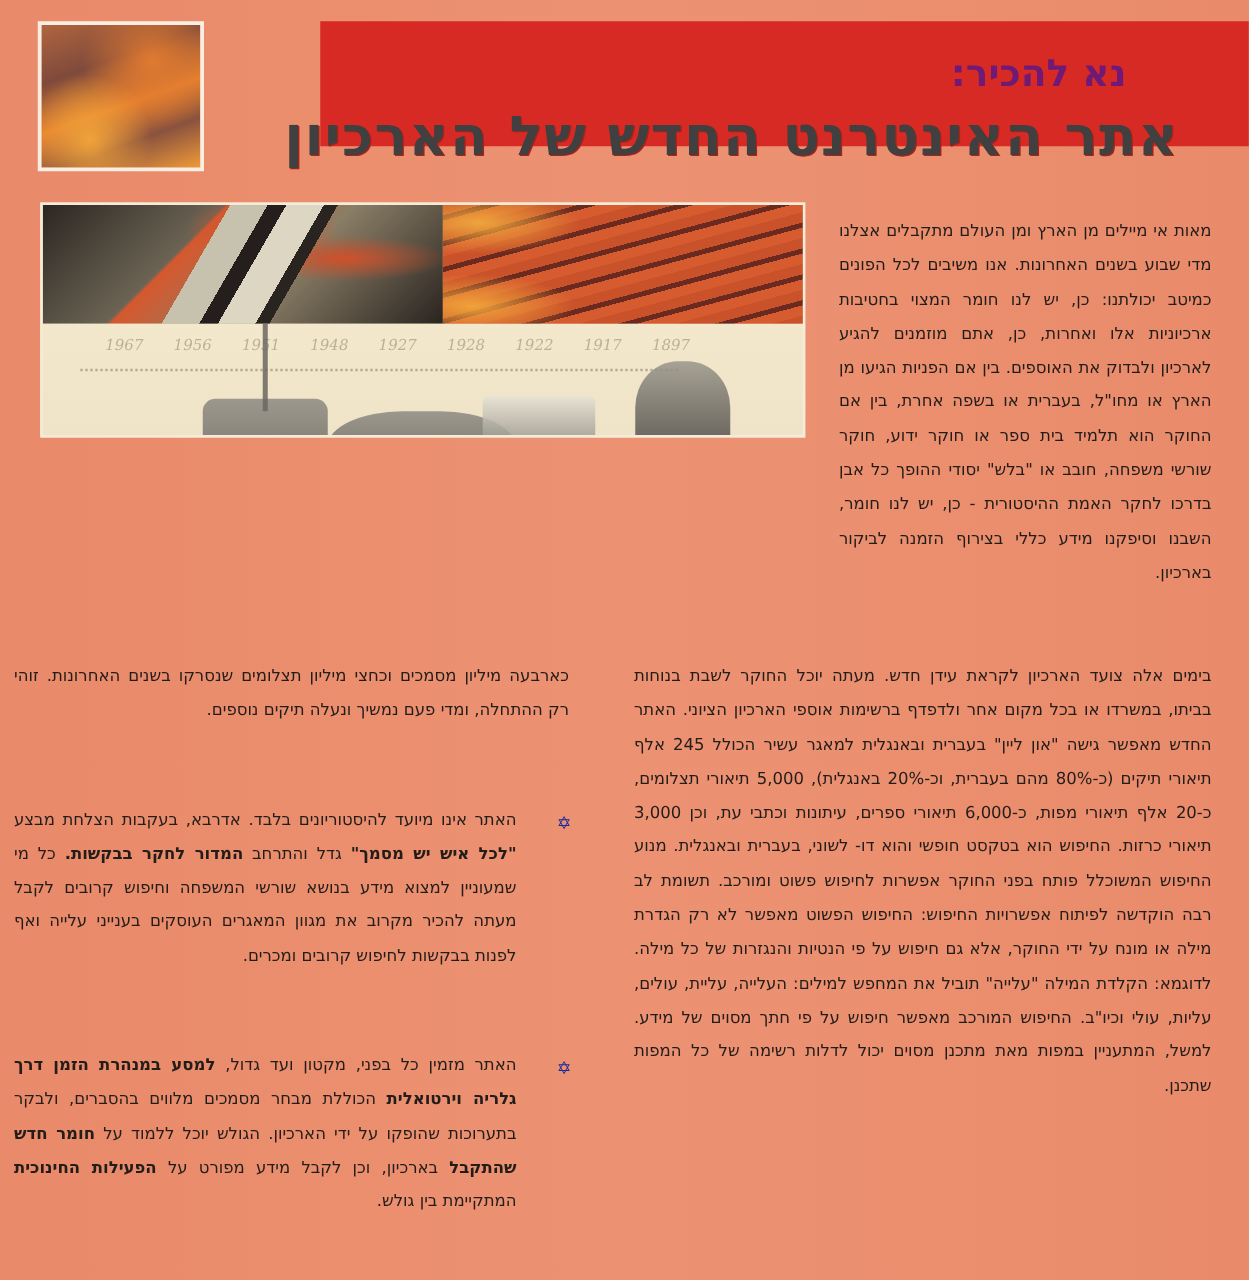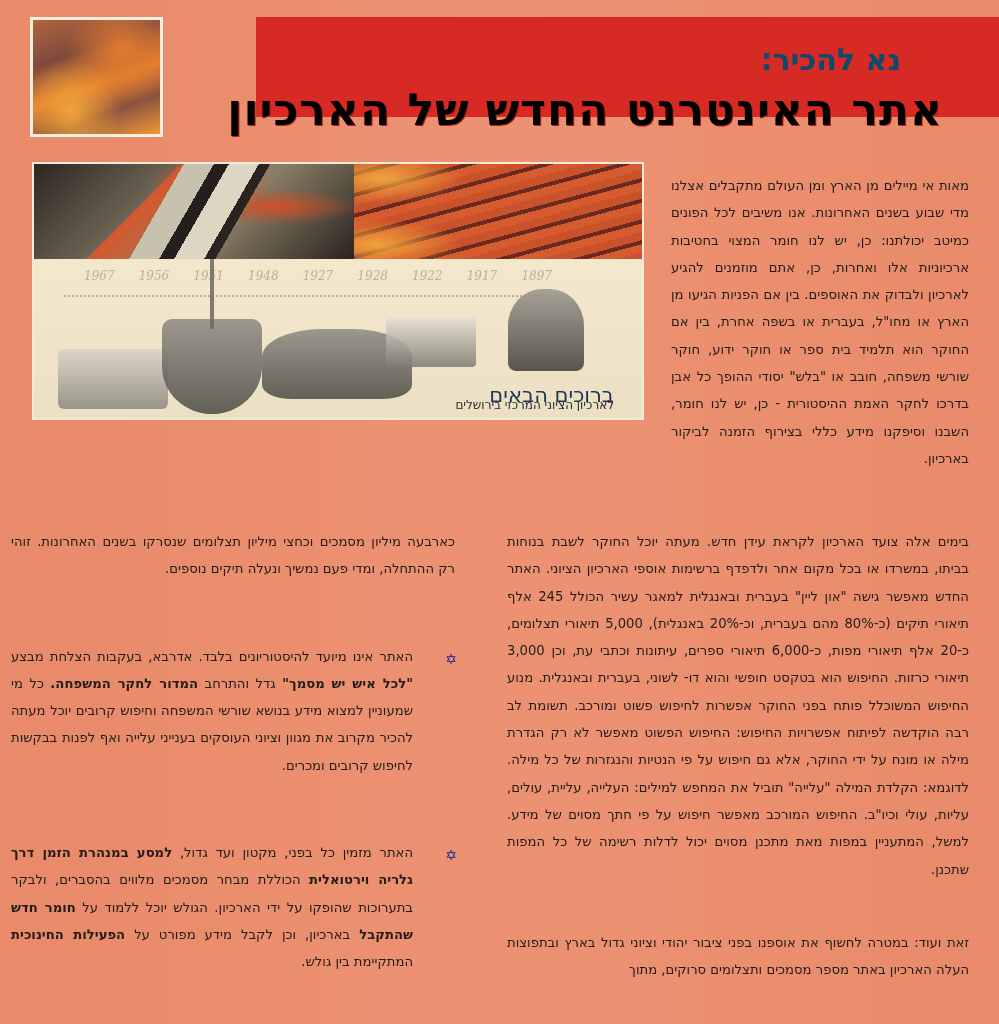--- a/index.html
+++ b/index.html
@@ -19,30 +19,30 @@
       radial-gradient(ellipse at 70% 25%, #e07a30 0%, transparent 45%),
       linear-gradient(160deg, #b0653e 0%, #7f4a3c 30%, #e8812e 55%, #8a523e 75%, #f09a38 100%);
   }
   .title-banner {
     position: absolute; left: 256px; top: 17px; width: 743px; height: 100px;
     background: #d72a24;
   }
   .kicker {
     position: absolute; right: 98px; top: 42px;
     font-family: "DejaVu Sans", sans-serif; font-weight: bold;
-    font-size: 30px; color: #0c4a6e; letter-spacing: 0px;
+    font-size: 30px; color: #701a75; letter-spacing: 0px;
   }
   .headline {
     position: absolute; right: 56px; top: 84px;
     font-family: "DejaVu Sans", sans-serif; font-weight: bold;
-    font-size: 44px; color: #000000; letter-spacing: 1px;
+    font-size: 44px; color: #404040; letter-spacing: 1px;
     text-shadow: 1px 1px 0 #b02018;
   }
   .hero {
-    position: absolute; left: 32px; top: 162px; width: 612px; height: 258px;
+    position: absolute; left: 32px; top: 162px; width: 612px; height: 188px;
     border: 2px solid #f6ead8;
     background: #f1e5c9;
     overflow: hidden;
   }
   .hero-top { position: absolute; left: 0; top: 0; width: 100%; height: 95px; display: flex; }
   .hero-left {
     width: 288px; height: 100%;
     background:
       radial-gradient(ellipse at 10% 15%, #eea43c 0%, transparent 22%),
       radial-gradient(ellipse at 8% 85%, #f0a23a 0%, transparent 22%),
@@ -136,28 +136,27 @@
   </div>
 </div>
 
 <div class="col intro">
   <p>מאות אי מיילים מן הארץ ומן העולם מתקבלים אצלנו מדי שבוע בשנים האחרונות. אנו משיבים לכל הפונים כמיטב יכולתנו: כן, יש לנו חומר המצוי בחטיבות ארכיוניות אלו ואחרות, כן, אתם מוזמנים להגיע לארכיון ולבדוק את האוספים. בין אם הפניות הגיעו מן הארץ או מחו"ל, בעברית או בשפה אחרת, בין אם החוקר הוא תלמיד בית ספר או חוקר ידוע, חוקר שורשי משפחה, חובב או "בלש" יסודי ההופך כל אבן בדרכו לחקר האמת ההיסטורית - כן, יש לנו חומר, השבנו וסיפקנו מידע כללי בצירוף הזמנה לביקור בארכיון.</p>
 </div>
 
 <div class="col right-col">
   <p>בימים אלה צועד הארכיון לקראת עידן חדש. מעתה יוכל החוקר לשבת בנוחות בביתו, במשרדו או בכל מקום אחר ולדפדף ברשימות אוספי הארכיון הציוני. האתר החדש מאפשר גישה "און ליין" בעברית ובאנגלית למאגר עשיר הכולל 245 אלף תיאורי תיקים (כ-80% מהם בעברית, וכ-20% באנגלית), 5,000 תיאורי תצלומים, כ-20 אלף תיאורי מפות, כ-6,000 תיאורי ספרים, עיתונות וכתבי עת, וכן 3,000 תיאורי כרזות. החיפוש הוא בטקסט חופשי והוא דו- לשוני, בעברית ובאנגלית. מנוע החיפוש המשוכלל פותח בפני החוקר אפשרות לחיפוש פשוט ומורכב. תשומת לב רבה הוקדשה לפיתוח אפשרויות החיפוש: החיפוש הפשוט מאפשר לא רק הגדרת מילה או מונח על ידי החוקר, אלא גם חיפוש על פי הנטיות והנגזרות של כל מילה. לדוגמא: הקלדת המילה "עלייה" תוביל את המחפש למילים: העלייה, עליית, עולים, עליות, עולי וכיו"ב. החיפוש המורכב מאפשר חיפוש על פי חתך מסוים של מידע. למשל, המתעניין במפות מאת מתכנן מסוים יכול לדלות רשימה של כל המפות שתכנן.</p>
   <div class="gap"></div>
-  <p>זאת ועוד: במטרה לחשוף את אוספנו בפני ציבור יהודי וציוני גדול בארץ ובתפוצות העלה הארכיון באתר מספר מסמכים ותצלומים סרוקים, מתוך</p>
 </div>
 
 <div class="col left-col">
   <p>כארבעה מיליון מסמכים וכחצי מיליון תצלומים שנסרקו בשנים האחרונות. זוהי רק ההתחלה, ומדי פעם נמשיך ונעלה תיקים נוספים.</p>
   <div class="gap" style="height:36px"></div>
   <div class="bullet">
     <span class="star">✡</span>
-    <p><span>האתר אינו מיועד להיסטוריונים בלבד. אדרבא, בעקבות הצלחת מבצע </span><b>"לכל איש יש מסמך"</b><span> גדל והתרחב </span><b>המדור לחקר המשפחה.</b><span> כל מי שמעוניין למצוא מידע בנושא שורשי המשפחה וחיפוש קרובים יוכל מעתה להכיר מקרוב את מגוון וציוני העוסקים בענייני עלייה ואף לפנות בבקשות לחיפוש קרובים ומכרים.</span></p>
+    <p><span>האתר אינו מיועד להיסטוריונים בלבד. אדרבא, בעקבות הצלחת מבצע </span><b>"לכל איש יש מסמך"</b><span> גדל והתרחב </span><b>המדור לחקר בבקשות.</b><span> כל מי שמעוניין למצוא מידע בנושא שורשי המשפחה וחיפוש קרובים לקבל מעתה להכיר מקרוב את מגוון המאגרים העוסקים בענייני עלייה ואף לפנות בבקשות לחיפוש קרובים ומכרים.</span></p>
   </div>
   <div class="gap" style="height:36px"></div>
   <div class="bullet">
     <span class="star">✡</span>
     <p><span>האתר מזמין כל בפני, מקטון ועד גדול, </span><b>למסע במנהרת הזמן דרך גלריה וירטואלית</b><span> הכוללת מבחר מסמכים מלווים בהסברים, ולבקר בתערוכות שהופקו על ידי הארכיון. הגולש יוכל ללמוד על </span><b>חומר חדש שהתקבל</b><span> בארכיון, וכן לקבל מידע מפורט על </span><b>הפעילות החינוכית</b><span> המתקיימת בין גולש.</span></p>
   </div>
 </div>
 
 </body></html>

